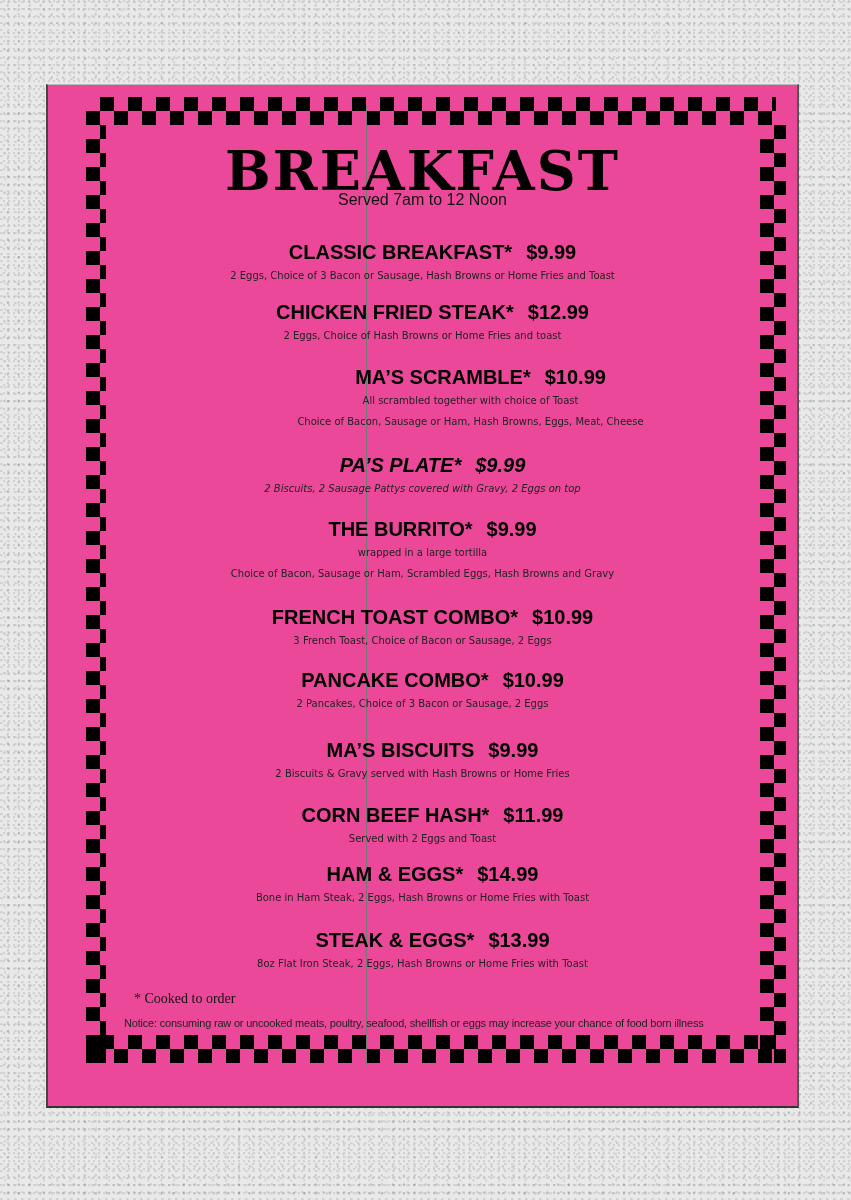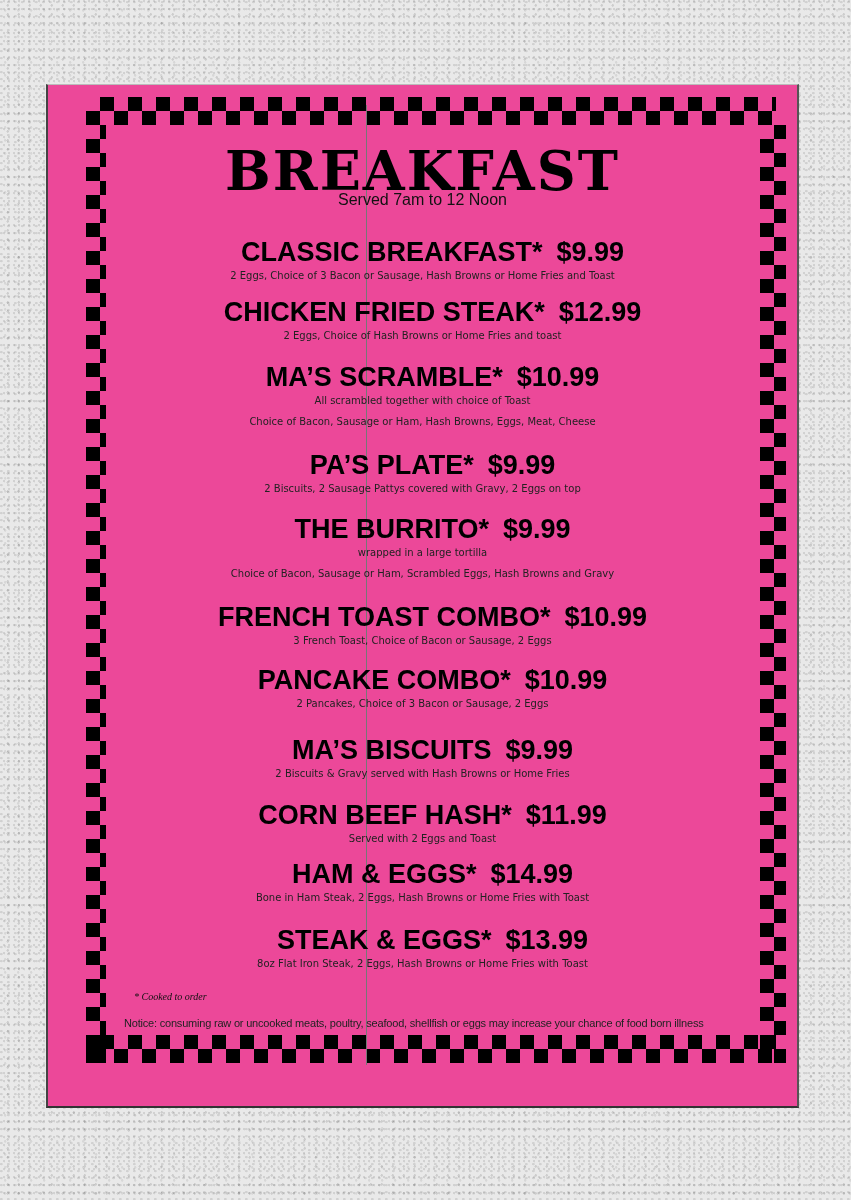--- a/index.html
+++ b/index.html
@@ -91,43 +91,42 @@
     }
     .item {
       position: absolute;
       left: 0;
       width: 100%;
       text-align: center;
     }
     .item-head {
       font-family: "Liberation Sans", sans-serif;
       font-weight: bold;
-      font-size: 27px;
+      font-size: 20px;
       line-height: 26px;
       color: #000;
       white-space: nowrap;
       padding-left: 20px;
     }
     .item-price {
       margin-left: 14px;
     }
     .item-desc {
       font-family: "DejaVu Sans", sans-serif;
       font-size: 10px;
       line-height: 21px;
       color: #222;
       white-space: nowrap;
     }
     .footnote {
       position: absolute;
       left: 86px;
       top: 906px;
       font-family: "Liberation Serif", serif;
-      font-style: italic;
-      font-size: 10px;
+      font-size: 14px;
       color: #111;
     }
     .notice {
       position: absolute;
       left: 76px;
       top: 932px;
       font-family: "Liberation Sans", sans-serif;
       font-size: 11px;
       letter-spacing: -0.2px;
       color: #222;
@@ -163,29 +162,29 @@
       <div class="item-desc">2 Eggs, Choice of 3 Bacon or Sausage, Hash Browns or Home Fries and Toast</div>
     </div>
 
     <div class="item" style="top:214px;">
       <div class="item-head">
         <span>CHICKEN FRIED STEAK*</span><span class="item-price">$12.99</span>
       </div>
       <div class="item-desc">2 Eggs, Choice of Hash Browns or Home Fries and toast</div>
     </div>
 
-    <div class="item" style="top:279px;">
+    <div class="item" style="top:279px;margin-left:48px;">
       <div class="item-head">
         <span>MA’S SCRAMBLE*</span><span class="item-price">$10.99</span>
       </div>
       <div class="item-desc">All scrambled together with choice of Toast</div>
       <div class="item-desc">Choice of Bacon, Sausage or Ham, Hash Browns, Eggs, Meat, Cheese</div>
     </div>
 
-    <div class="item" style="top:367px;">
+    <div class="item" style="top:367px;font-style:italic;">
       <div class="item-head">
         <span>PA’S PLATE*</span><span class="item-price">$9.99</span>
       </div>
       <div class="item-desc">2 Biscuits, 2 Sausage Pattys covered with Gravy, 2 Eggs on top</div>
     </div>
 
     <div class="item" style="top:431px;">
       <div class="item-head">
         <span>THE BURRITO*</span><span class="item-price">$9.99</span>
       </div>

